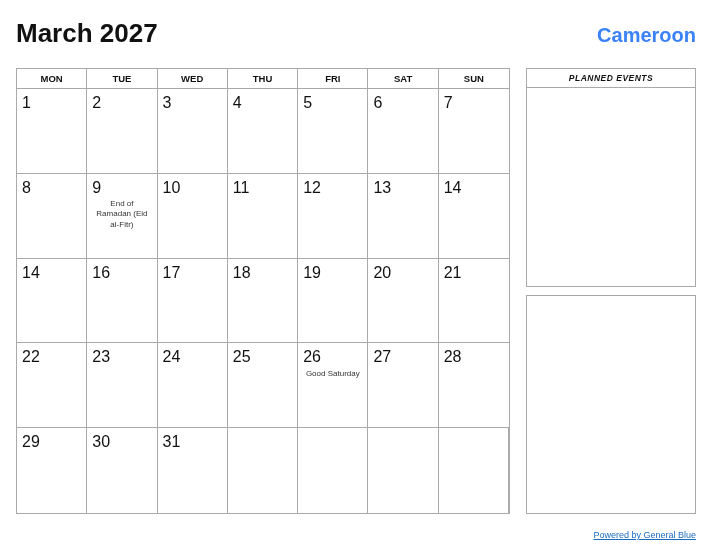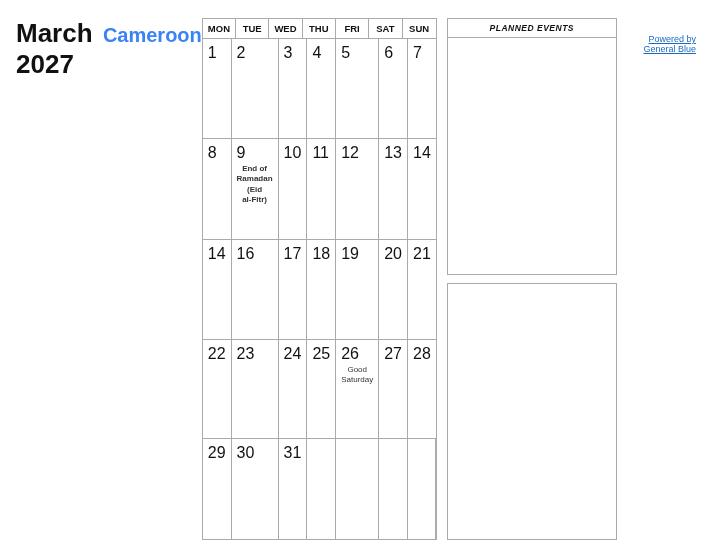--- a/index.html
+++ b/index.html
@@ -12,41 +12,43 @@
       width: 712px;
       height: 550px;
       overflow: hidden;
     }
     .page {
       background: white;
       width: 712px;
       height: 550px;
       padding: 18px 16px 10px 16px;
       display: flex;
+      flex-direction: column;
     }
     .header {
       display: flex;
       justify-content: space-between;
       align-items: baseline;
       margin-bottom: 8px;
     }
     .month-title {
       font-size: 26px;
       font-weight: bold;
       color: #111;
     }
     .country-title {
       font-size: 20px;
       font-weight: bold;
       color: #3b82f6;
     }
     .content {
       display: flex;
       flex: 1;
-      gap: 10px;
+      gap: 16px;
+      margin-top: 11px;
     }
     .calendar-section {
       flex: 1;
       display: flex;
       flex-direction: column;
       border: 1px solid #aaa;
     }
     .day-headers {
       display: grid;
       grid-template-columns: repeat(7, 1fr);
@@ -173,21 +175,21 @@
             <span class="day-number">6</span>
           </div>
           <div class="day-cell">
             <span class="day-number">7</span>
           </div>
           <div class="day-cell">
             <span class="day-number">8</span>
           </div>
           <div class="day-cell">
             <span class="day-number">9</span>
-            <span class="event-text" style="white-space: pre-line; font-weight: bold;">End of
+            <span class="event-text" style="white-space: pre-line;">End of
 Ramadan (Eid
 al-Fitr)</span>
           </div>
           <div class="day-cell">
             <span class="day-number">10</span>
           </div>
           <div class="day-cell">
             <span class="day-number">11</span>
           </div>
           <div class="day-cell">

